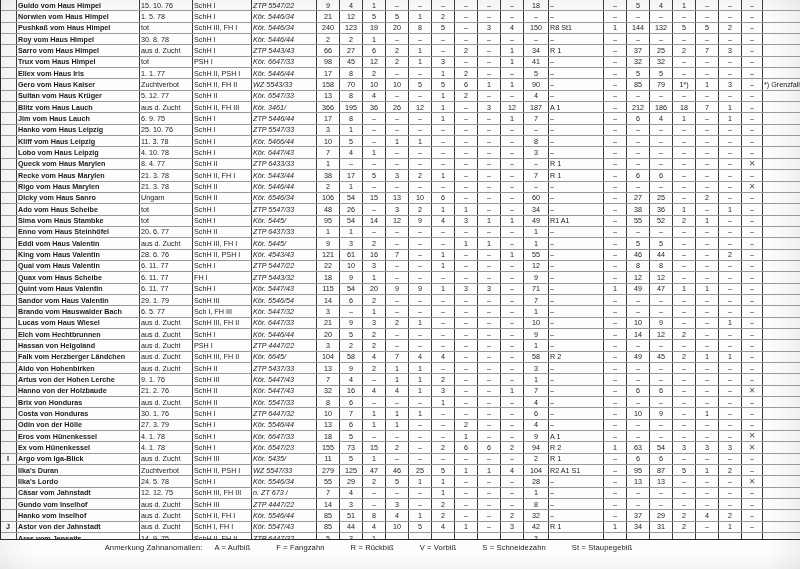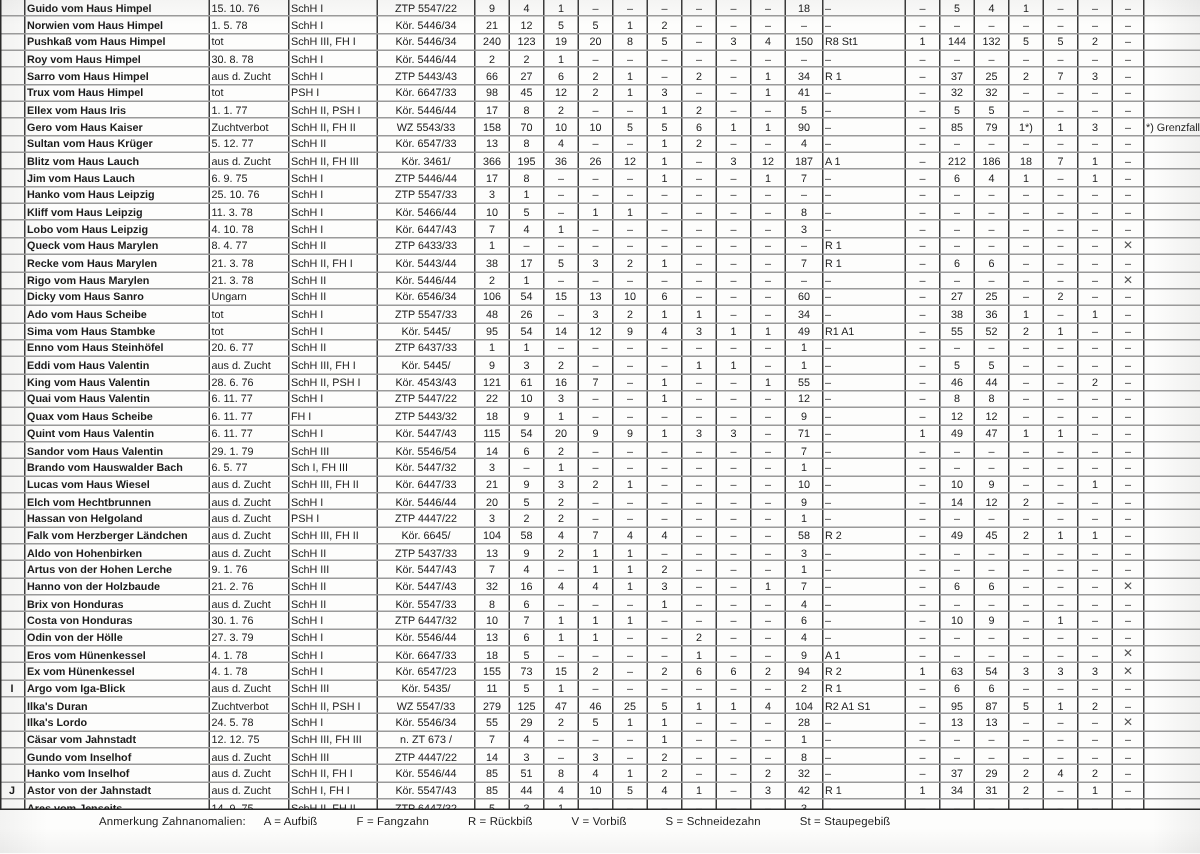--- a/index.html
+++ b/index.html
@@ -49,41 +49,41 @@
     white-space: nowrap;
     overflow: hidden;
     font-size: 7.2px;
   }
   
   .c-letter   { width: 14px;  text-align: center; border-right: 1px solid #2a2a2a;
                 font-size: 13px; font-weight: 700; }
   .c-name     { width: 120px; text-align: left;  padding-left: 5px; border-right: 1px solid #2a2a2a; font-weight: bold; }
   .c-date     { width: 50px;  border-right: 1px solid #2a2a2a; }
   .c-pruef    { width: 56px;  text-align: left; padding-left: 3px; border-right: 1px solid #2a2a2a; margin-left: 48px; }
-  .c-koer     { width: 62px;  text-align: center; padding-left: 3px; border-right: 1px solid #2a2a2a; }
+  .c-koer     { width: 62px;  text-align: left; padding-left: 3px; border-right: 1px solid #2a2a2a; font-style: italic; }
   .c-n        { width: 20px;  text-align: center; }
   .c-n-wide   { width: 22px;  text-align: center; }
   .c-bold-r   { border-right: 1px solid #2a2a2a; }
   .c-anom     { width: 52px;  text-align: left; padding-left: 3px; border-right: 1px solid #2a2a2a; }
   .c-x        { width: 18px;  text-align: center; border-right: 1px solid #2a2a2a; }
   .c-note     { width: 112px; text-align: left; padding-left: 6px; border-right: none; }
 
   tr.group-start td { border-top: 1px solid #0f172a; }
   tr.group-start td.c-letter { border-top: 1px solid #2a2a2a; }
 
   .x-mark { font-size: 8px; color: #555; }
   #legend-bar {
     position: absolute;
     left: 0;
     top: 543px;
     width: 723px;
     font-size: 7.6px;
     letter-spacing: 0.1px;
     color: #1b1b1b;
-    margin-left: 26px;
+    text-align: center;
   }
   #legend-bar .legend-inner {
     display: inline-block;
     padding-left: 40px;
   }
   #legend-bar .lg-item { display: inline-block; margin-right: 26px; }
   #legend-bar .lg-title { display: inline-block; margin-right: 12px; }
   .rule-bottom {
     position: absolute;
     left: 0; top: 539px; width: 800px;

